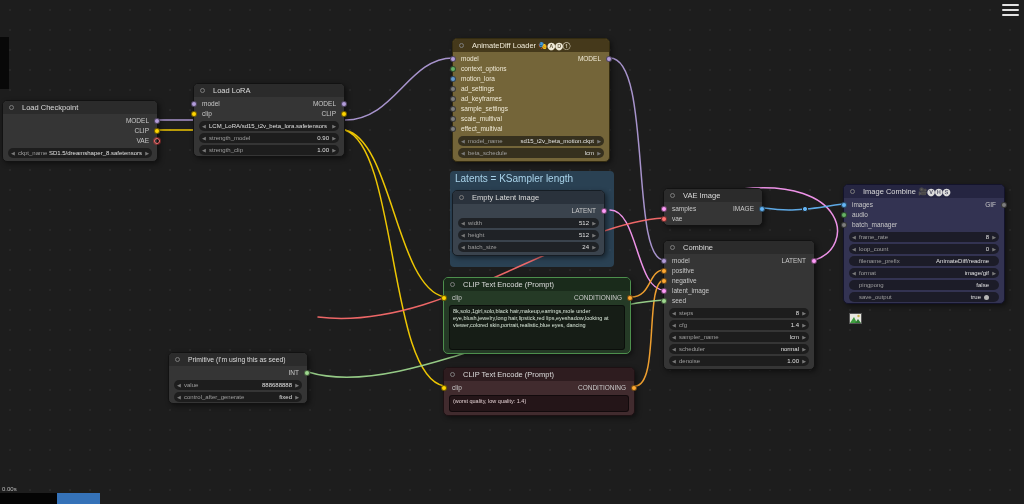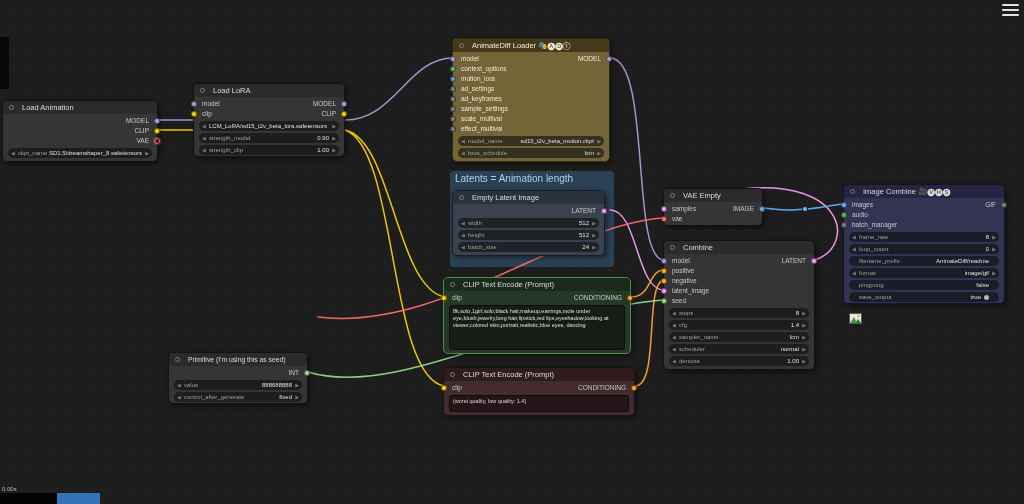--- a/index.html
+++ b/index.html
@@ -55,21 +55,21 @@
   #menu div{width:17px;height:2px;background:#e2e2e2;margin-bottom:3px;border-radius:1px;}
   #timer{position:absolute;left:2px;top:486px;color:#bdbdbd;font-size:6px;z-index:5;}
   .edge{position:absolute;z-index:4;}
 </style>
 </head>
 <body>
 
 <div id="canvas">
 
   <div class="group latents" style="left:450px;top:171px;width:164px;height:96px">
-    <span>Latents = Animation length</span>
+    <span>Latents = KSampler length</span>
   </div>
 
   <svg id="wires" width="1024" height="504">
     <path d="M158,120 C175,120 178,120 194,120" stroke="#B39DDB"></path>
     <path d="M158,130 C175,130 178,130 194,130" stroke="#FFD500"></path>
     <path d="M345,120 C395,120 408,58 453,58" stroke="#B39DDB"></path>
     <path d="M345,130 C392,140 396,286 444,297" stroke="#FFD500"></path>
     <path d="M345,130 C398,148 388,376 444,386" stroke="#FFD500"></path>
     <path d="M610,58 C652,58 630,260 664,260" stroke="#B39DDB"></path>
     <path d="M610,210 C638,210 636,290 664,290" stroke="#FF9CF9"></path>
@@ -78,21 +78,21 @@
     <path d="M308,372 C400,400 545,308 664,300" stroke="#9FD98F"></path>
     <path d="M815,260 C856,246 846,178 742,189 C696,194 680,198 664,208" stroke="#FF9CF9"></path>
     <path d="M318,317 C440,332 564,224 664,218" stroke="#FF6E6E"></path>
     <path d="M764,208 C786,211 795,210 805,209 C820,208 826,206 843,204" stroke="#64B5F6"></path>
     <circle cx="805" cy="209" r="2.6" fill="#64B5F6" stroke="#1a1a1a"></circle>
   </svg>
 
   <div class="node" style="left:2px;top:100px;width:156px;height:62px">
     <div class="hdr">
       <span class="cdot"></span>
-      <span>Load Animation</span>
+      <span>Load Checkpoint</span>
     </div>
     <div class="rows">
       <div class="row">
         <span class="outl">MODEL</span>
         <span class="dot out c-model"></span>
         </div>
       <div class="row">
         <span class="outl">CLIP</span>
         <span class="dot out c-clip"></span>
         </div>
@@ -287,21 +287,21 @@
         <span class="outl">CONDITIONING</span>
         <span class="dot out c-cond"></span>
         </div>
       <div class="prompt neg" style="height:17px">(worst quality, low quality: 1.4)</div>
     </div>
   </div>
 
   <div class="node" style="left:663px;top:188px;width:100px;height:38px">
     <div class="hdr">
       <span class="cdot"></span>
-      <span>VAE Empty</span>
+      <span>VAE Image</span>
     </div>
     <div class="rows">
       <div class="row">
         <span class="dot in c-latent"></span>
         <span class="inl">samples</span>
         <span class="outl">IMAGE</span>
         <span class="dot out c-image"></span>
         </div>
       <div class="row">
         <span class="dot in c-vae"></span>

